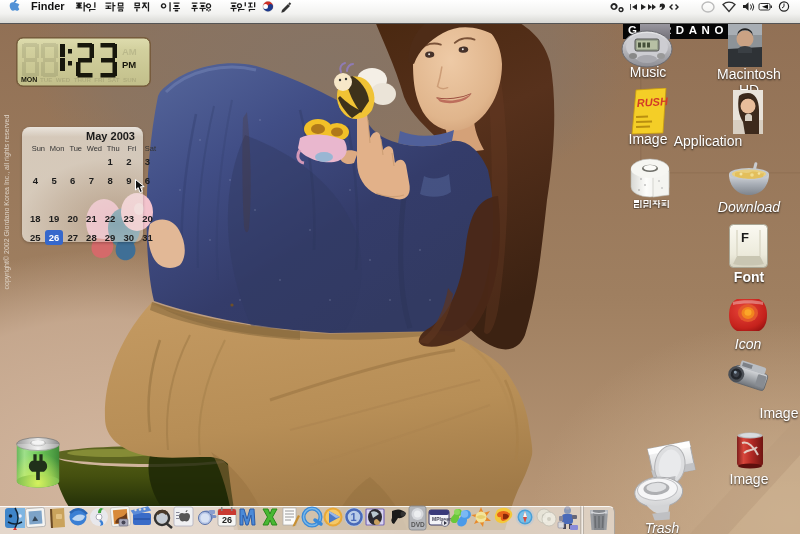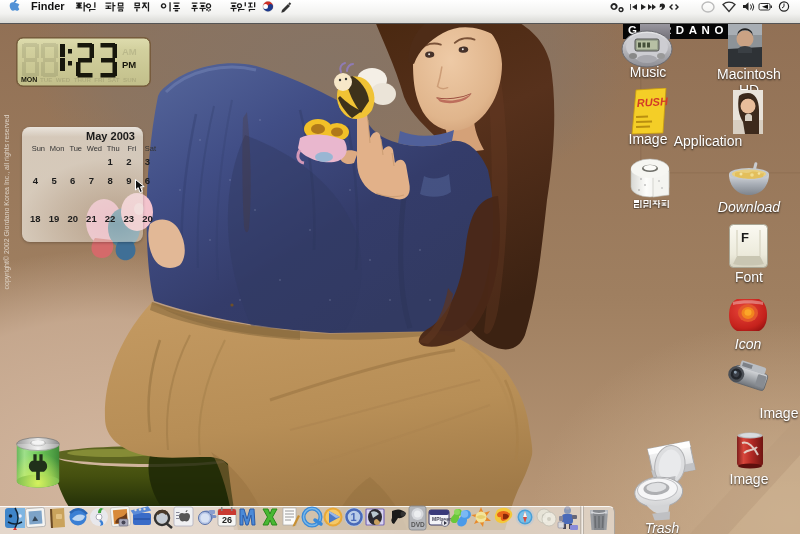--- a/index.html
+++ b/index.html
@@ -228,20 +228,21 @@
 <text x="5" y="44.5" font-family="Liberation Sans,sans-serif" font-size="7" font-weight="bold" fill="#17170c">MON</text>
 <text x="24" y="44.5" font-family="Liberation Sans,sans-serif" font-size="6.2" font-weight="bold" fill="#1c1c10" opacity="0.13">TUE&nbsp;&nbsp;WED&nbsp;&nbsp;THUR&nbsp;&nbsp;FRI&nbsp;&nbsp;SAT&nbsp;&nbsp;SUN</text>
 </svg>
 <div class="abs" style="left:22px;top:127px;width:121px;height:115px;background:radial-gradient(140px 95px at 95px 97px, rgba(236,231,221,0.34) 0%, rgba(236,231,221,0.58) 45%, rgba(236,231,221,0.73) 70%);border-radius:8px;box-shadow:0 1px 3px rgba(0,0,0,0.25);color:#1a1a1a;">
 <div style="position:absolute;left:0;top:0;width:100%;height:10px;border-radius:8px 8px 0 0;background:linear-gradient(rgba(255,255,255,0.5),rgba(255,255,255,0));"></div>
       <div style="position:absolute;right:8px;top:3px;font-size:11px;font-weight:bold;">May 2003</div>
 <div style="position:absolute;left:7px;top:17px;width:131px;font-size:7.5px;color:#333;"><span style="display:inline-block;width:18.7px;text-align:center;">Sun</span><span style="display:inline-block;width:18.7px;text-align:center;">Mon</span><span style="display:inline-block;width:18.7px;text-align:center;">Tue</span><span style="display:inline-block;width:18.7px;text-align:center;">Wed</span><span style="display:inline-block;width:18.7px;text-align:center;">Thu</span><span style="display:inline-block;width:18.7px;text-align:center;">Fri</span><span style="display:inline-block;width:18.7px;text-align:center;">Sat</span></div>
 <div class="crow" style="top:27px;"><span></span><span></span><span></span><span></span><span>1</span><span>2</span><span>3</span></div>
 <div class="crow" style="top:46px;"><span>4</span><span>5</span><span>6</span><span>7</span><span>8</span><span>9</span><span>6</span></div>
 <div class="crow" style="top:84px;"><span>18</span><span>19</span><span>20</span><span>21</span><span>22</span><span>23</span><span>20</span></div>
+<div class="crow" style="top:103px;"><span>25</span><span class="sel">26</span><span>27</span><span>28</span><span>29</span><span>30</span><span>31</span></div>
 </div>
 <svg class="abs" style="left:134px;top:179px" width="13" height="15" viewBox="0 0 13 15">
       <path d="M1.5,0.5 L1.5,11 L4.2,8.6 L6,13.5 L8.3,12.6 L6.5,7.8 L10.2,7.6 Z" fill="#111" stroke="#fff" stroke-width="1"></path>
     </svg>
 <svg class="abs" style="left:14px;top:434px" width="48" height="57" viewBox="0 0 52 60">
 <defs>
 <linearGradient id="batg" x1="0" y1="0" x2="1" y2="0">
           <stop offset="0" stop-color="#69b85c"></stop>
           <stop offset="0.18" stop-color="#9fdf8a"></stop>
           <stop offset="0.5" stop-color="#6ecb58"></stop>
@@ -366,21 +367,21 @@
           <stop offset="0" stop-color="#fbfaf2"></stop>
           <stop offset="0.7" stop-color="#eceadb"></stop>
           <stop offset="1" stop-color="#d6d3c0"></stop>
         </linearGradient>
       </defs>
 <rect x="0.5" y="0.5" width="38" height="43" rx="4" fill="url(#keyg)" stroke="#a9a694" stroke-width="1"></rect>
 <path d="M4,40 L8,32 L31,32 L35,40 C26,42 12,42 4,40 Z" fill="#c9c6b2"></path>
 <path d="M8,6 L8,32 M31,6 L31,32" stroke="#dcd9c8" stroke-width="1.5" fill="none"></path>
 <text x="12" y="18" font-family="Liberation Sans,sans-serif" font-size="13" font-weight="bold" fill="#1a1a1a">F</text>
 </svg>
-<div class="lbl" style="left:709px;top:269px;width:80px;">Font</div>
+<div class="lbl" style="left:709px;top:269px;width:80px;font-weight:bold;">Font</div>
 <svg class="abs" style="left:729px;top:298px" width="38" height="34" viewBox="0 0 38 34">
 <defs>
         <radialGradient id="icng" cx="0.4" cy="0.35" r="0.8">
           <stop offset="0" stop-color="#e8443a"></stop>
           <stop offset="0.7" stop-color="#c5221c"></stop>
           <stop offset="1" stop-color="#8f100f"></stop>
         </radialGradient>
       </defs>
 <path d="M8,1 L30,1 C36,4 38,10 38,17 C38,24 36,30 30,33 L8,33 C2,30 0,24 0,17 C0,10 2,4 8,1 Z" fill="url(#icng)"></path>
 <ellipse cx="19" cy="15" rx="10" ry="9" fill="#e4572c"></ellipse>

